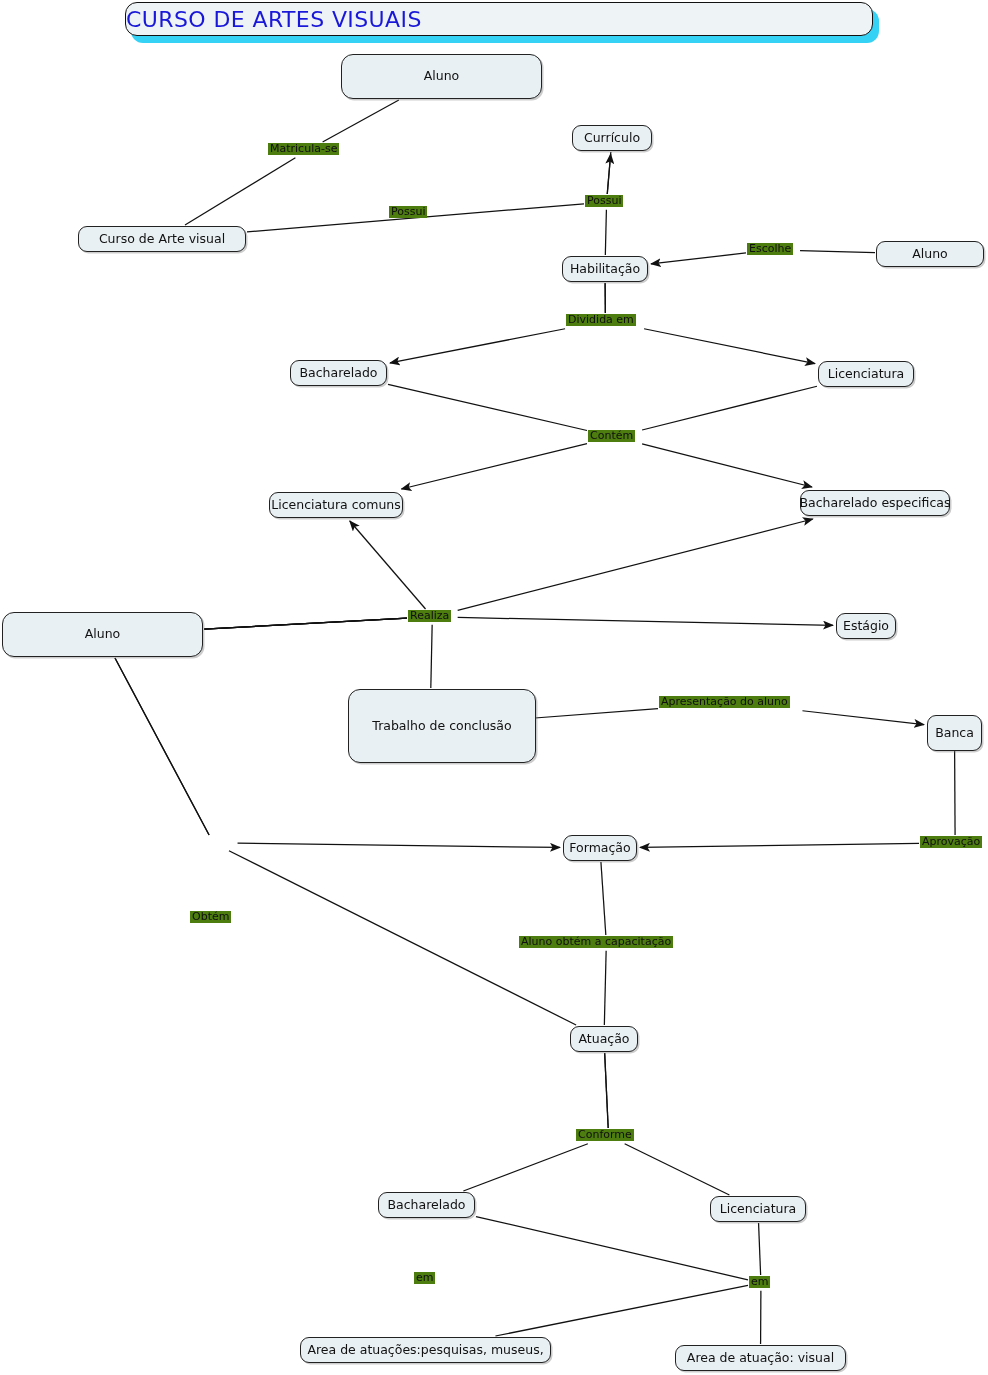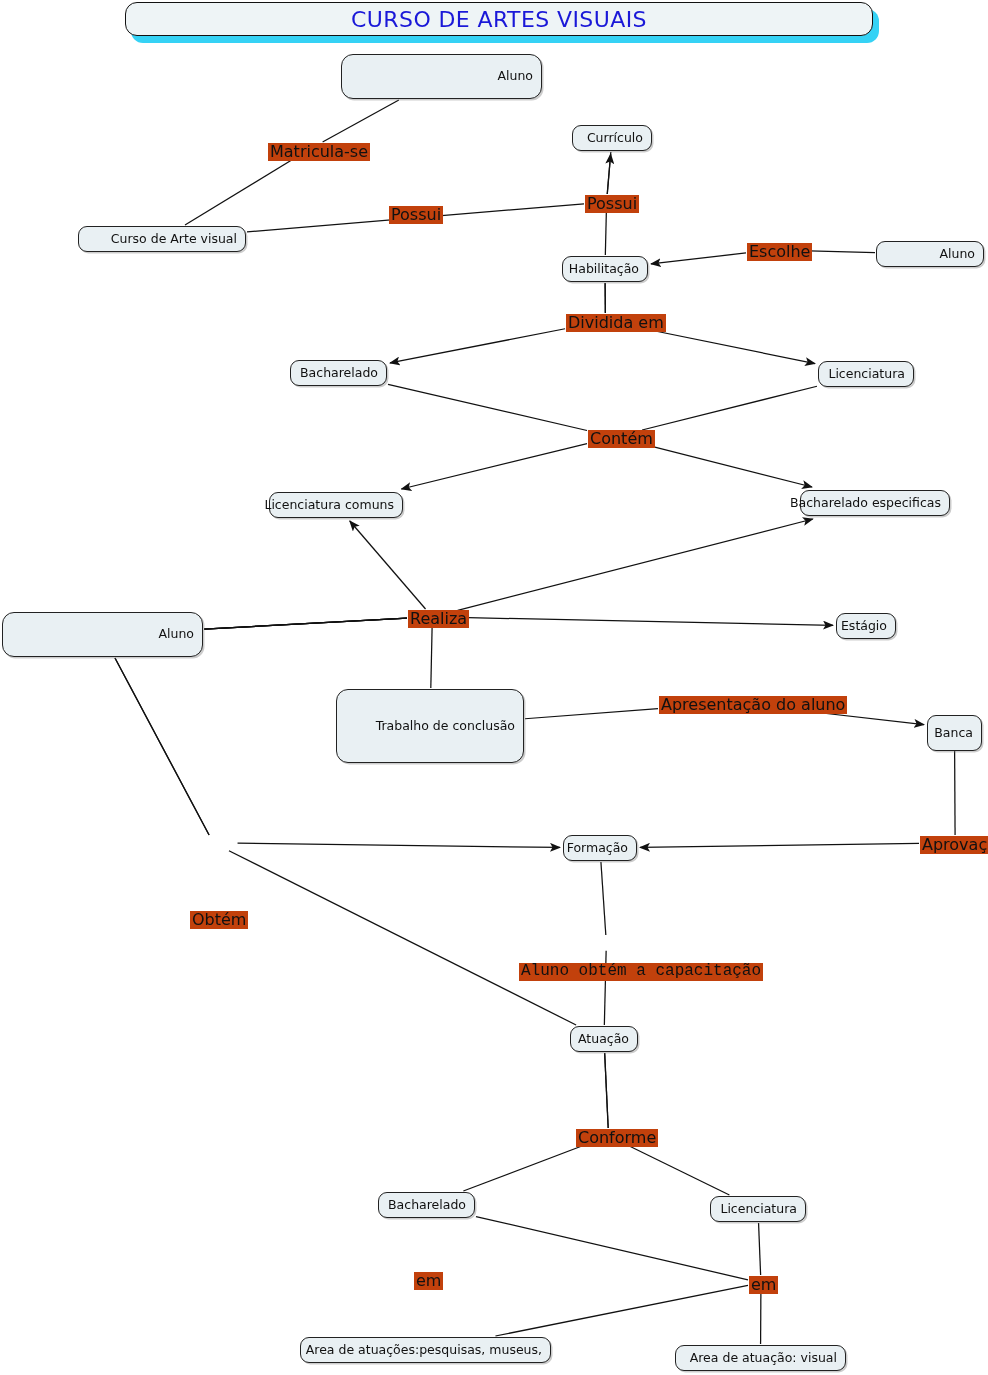--- a/index.html
+++ b/index.html
@@ -8,49 +8,49 @@
     font-family:"DejaVu Sans","Liberation Sans",sans-serif;
   }
   #canvas{position:absolute;left:0;top:0;width:988px;height:1375px;}
   #edges{position:absolute;left:0;top:0;width:988px;height:1375px;pointer-events:none;}
 
   .node{
     position:absolute;box-sizing:border-box;
     background:#e9f0f3;
     border:1.4px solid #222222;
     border-radius:9px;
-    display:flex;align-items:center;justify-content:flex-end;
+    display:flex;align-items:center;justify-content:center;
     color:#111111;
     font-size:12.5px;
     line-height:1.15;
     white-space:nowrap;
     padding:0 8px;
     box-shadow:1.5px 1.5px 0.5px rgba(120,120,120,0.38);
   }
   .node.big{border-radius:12px;}
 
   .edge-label{
     position:absolute;
-    font-size:16px;
+    font-size:11px;
     color:#111111;
     white-space:nowrap;
-    background:#c2410c;
+    background:#4d7c0f;
     padding:0 2px;
     line-height:1.1;
   }
 
   
   #title-banner{
     position:absolute;
     left:125px;top:2px;width:748px;height:34px;
     box-sizing:border-box;
     background:#eef4f6;
     border:1.6px solid #111111;
     border-radius:12px;
-    display:flex;align-items:center;justify-content:center;
+    display:flex;align-items:center;
     z-index:6;
   }
   #title-banner-shadow{
     position:absolute;
     left:131px;top:9px;width:748px;height:34px;
     border-radius:12px;
     background:#35d2f5;
     z-index:5;
   }
   #title-text{
@@ -150,21 +150,21 @@
       </div>
       <div class="node" style="left: 800px; top: 490px; width: 150px; height: 26px;">
         <span>Bacharelado especificas</span>
       </div>
       <div class="node big" style="left: 2px; top: 612px; width: 201px; height: 45px;">
         <span>Aluno</span>
       </div>
       <div class="node" style="left: 836px; top: 613px; width: 60px; height: 26px;">
         <span>Estágio</span>
       </div>
-      <div class="node big" style="left: 336px; top: 689px; width: 188px; height: 74px;">
+      <div class="node big" style="left: 348px; top: 689px; width: 188px; height: 74px;">
         <span>Trabalho de conclusão</span>
       </div>
       <div class="node" style="left: 927px; top: 715px; width: 55px; height: 36px;">
         <span>Banca</span>
       </div>
       <div class="node" style="left: 563px; top: 835px; width: 74px; height: 26px;">
         <span>Formação</span>
       </div>
       <div class="node" style="left: 570px; top: 1026px; width: 68px; height: 26px;">
         <span>Atuação</span>
@@ -186,19 +186,19 @@
       <div class="edge-label" style="left: 268px; top: 143px;">Matricula-se</div>
       <div class="edge-label" style="left: 389px; top: 206px;">Possui</div>
       <div class="edge-label" style="left: 585px; top: 195px;">Possui</div>
       <div class="edge-label" style="left: 747px; top: 243px;">Escolhe</div>
       <div class="edge-label" style="left: 566px; top: 314px;">Dividida em</div>
       <div class="edge-label" style="left: 588px; top: 430px;">Contém</div>
       <div class="edge-label" style="left: 408px; top: 610px;">Realiza</div>
       <div class="edge-label" style="left: 659px; top: 696px;">Apresentação do aluno</div>
       <div class="edge-label" style="left: 190px; top: 874px; margin-top: 37px;">Obtém</div>
       <div class="edge-label" style="left: 920px; top: 836px;">Aprovação</div>
-      <div class="edge-label" style="left: 519px; top: 963px; font-family: Liberation Mono, monospace;">Aluno obtém a capacitação</div>
+      <div class="edge-label" style="left: 519px; top: 936px;">Aluno obtém a capacitação</div>
       <div class="edge-label" style="left: 576px; top: 1129px;">Conforme</div>
       <div class="edge-label" style="left: 414px; top: 1272px;">em</div>
       <div class="edge-label" style="left: 749px; top: 1276px;">em</div>
     </div>
 
 </div>
 
 </body></html>

